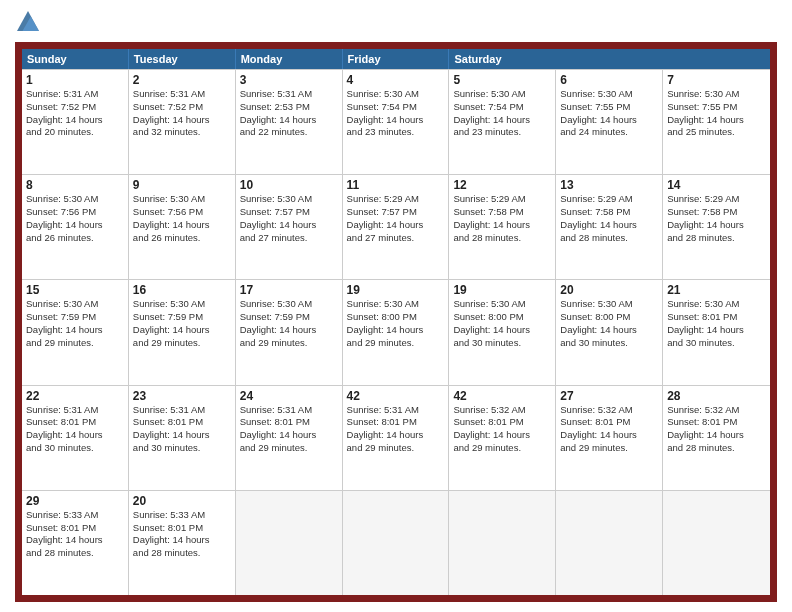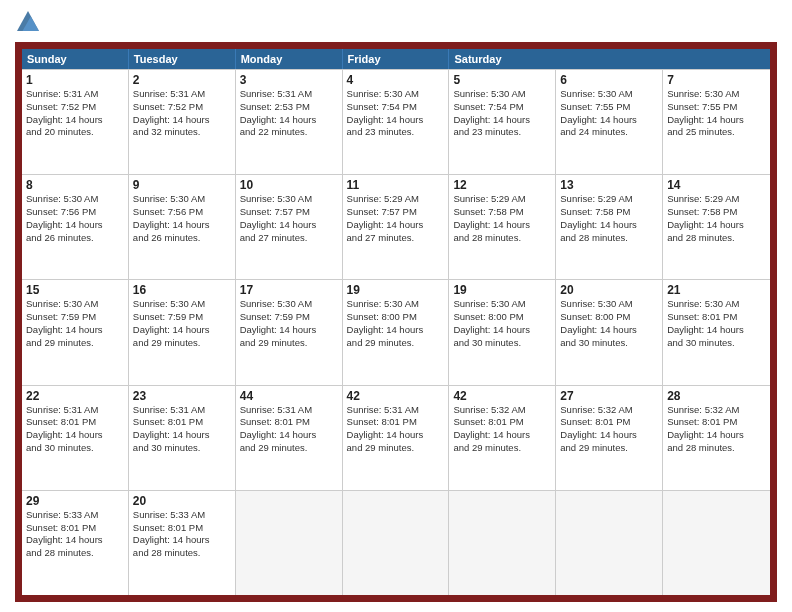--- a/index.html
+++ b/index.html
@@ -303,21 +303,21 @@
             <div class="cell-info">and 30 minutes.</div>
           </div>
           <div class="cal-cell">
             <div class="cell-day">23</div>
             <div class="cell-info">Sunrise: 5:31 AM</div>
             <div class="cell-info">Sunset: 8:01 PM</div>
             <div class="cell-info">Daylight: 14 hours</div>
             <div class="cell-info">and 30 minutes.</div>
           </div>
           <div class="cal-cell">
-            <div class="cell-day">44</div>
+            <div class="cell-day">24</div>
             <div class="cell-info">Sunrise: 5:31 AM</div>
             <div class="cell-info">Sunset: 8:01 PM</div>
             <div class="cell-info">Daylight: 14 hours</div>
             <div class="cell-info">and 29 minutes.</div>
           </div>
           <div class="cal-cell">
             <div class="cell-day">42</div>
             <div class="cell-info">Sunrise: 5:31 AM</div>
             <div class="cell-info">Sunset: 8:01 PM</div>
             <div class="cell-info">Daylight: 14 hours</div>

